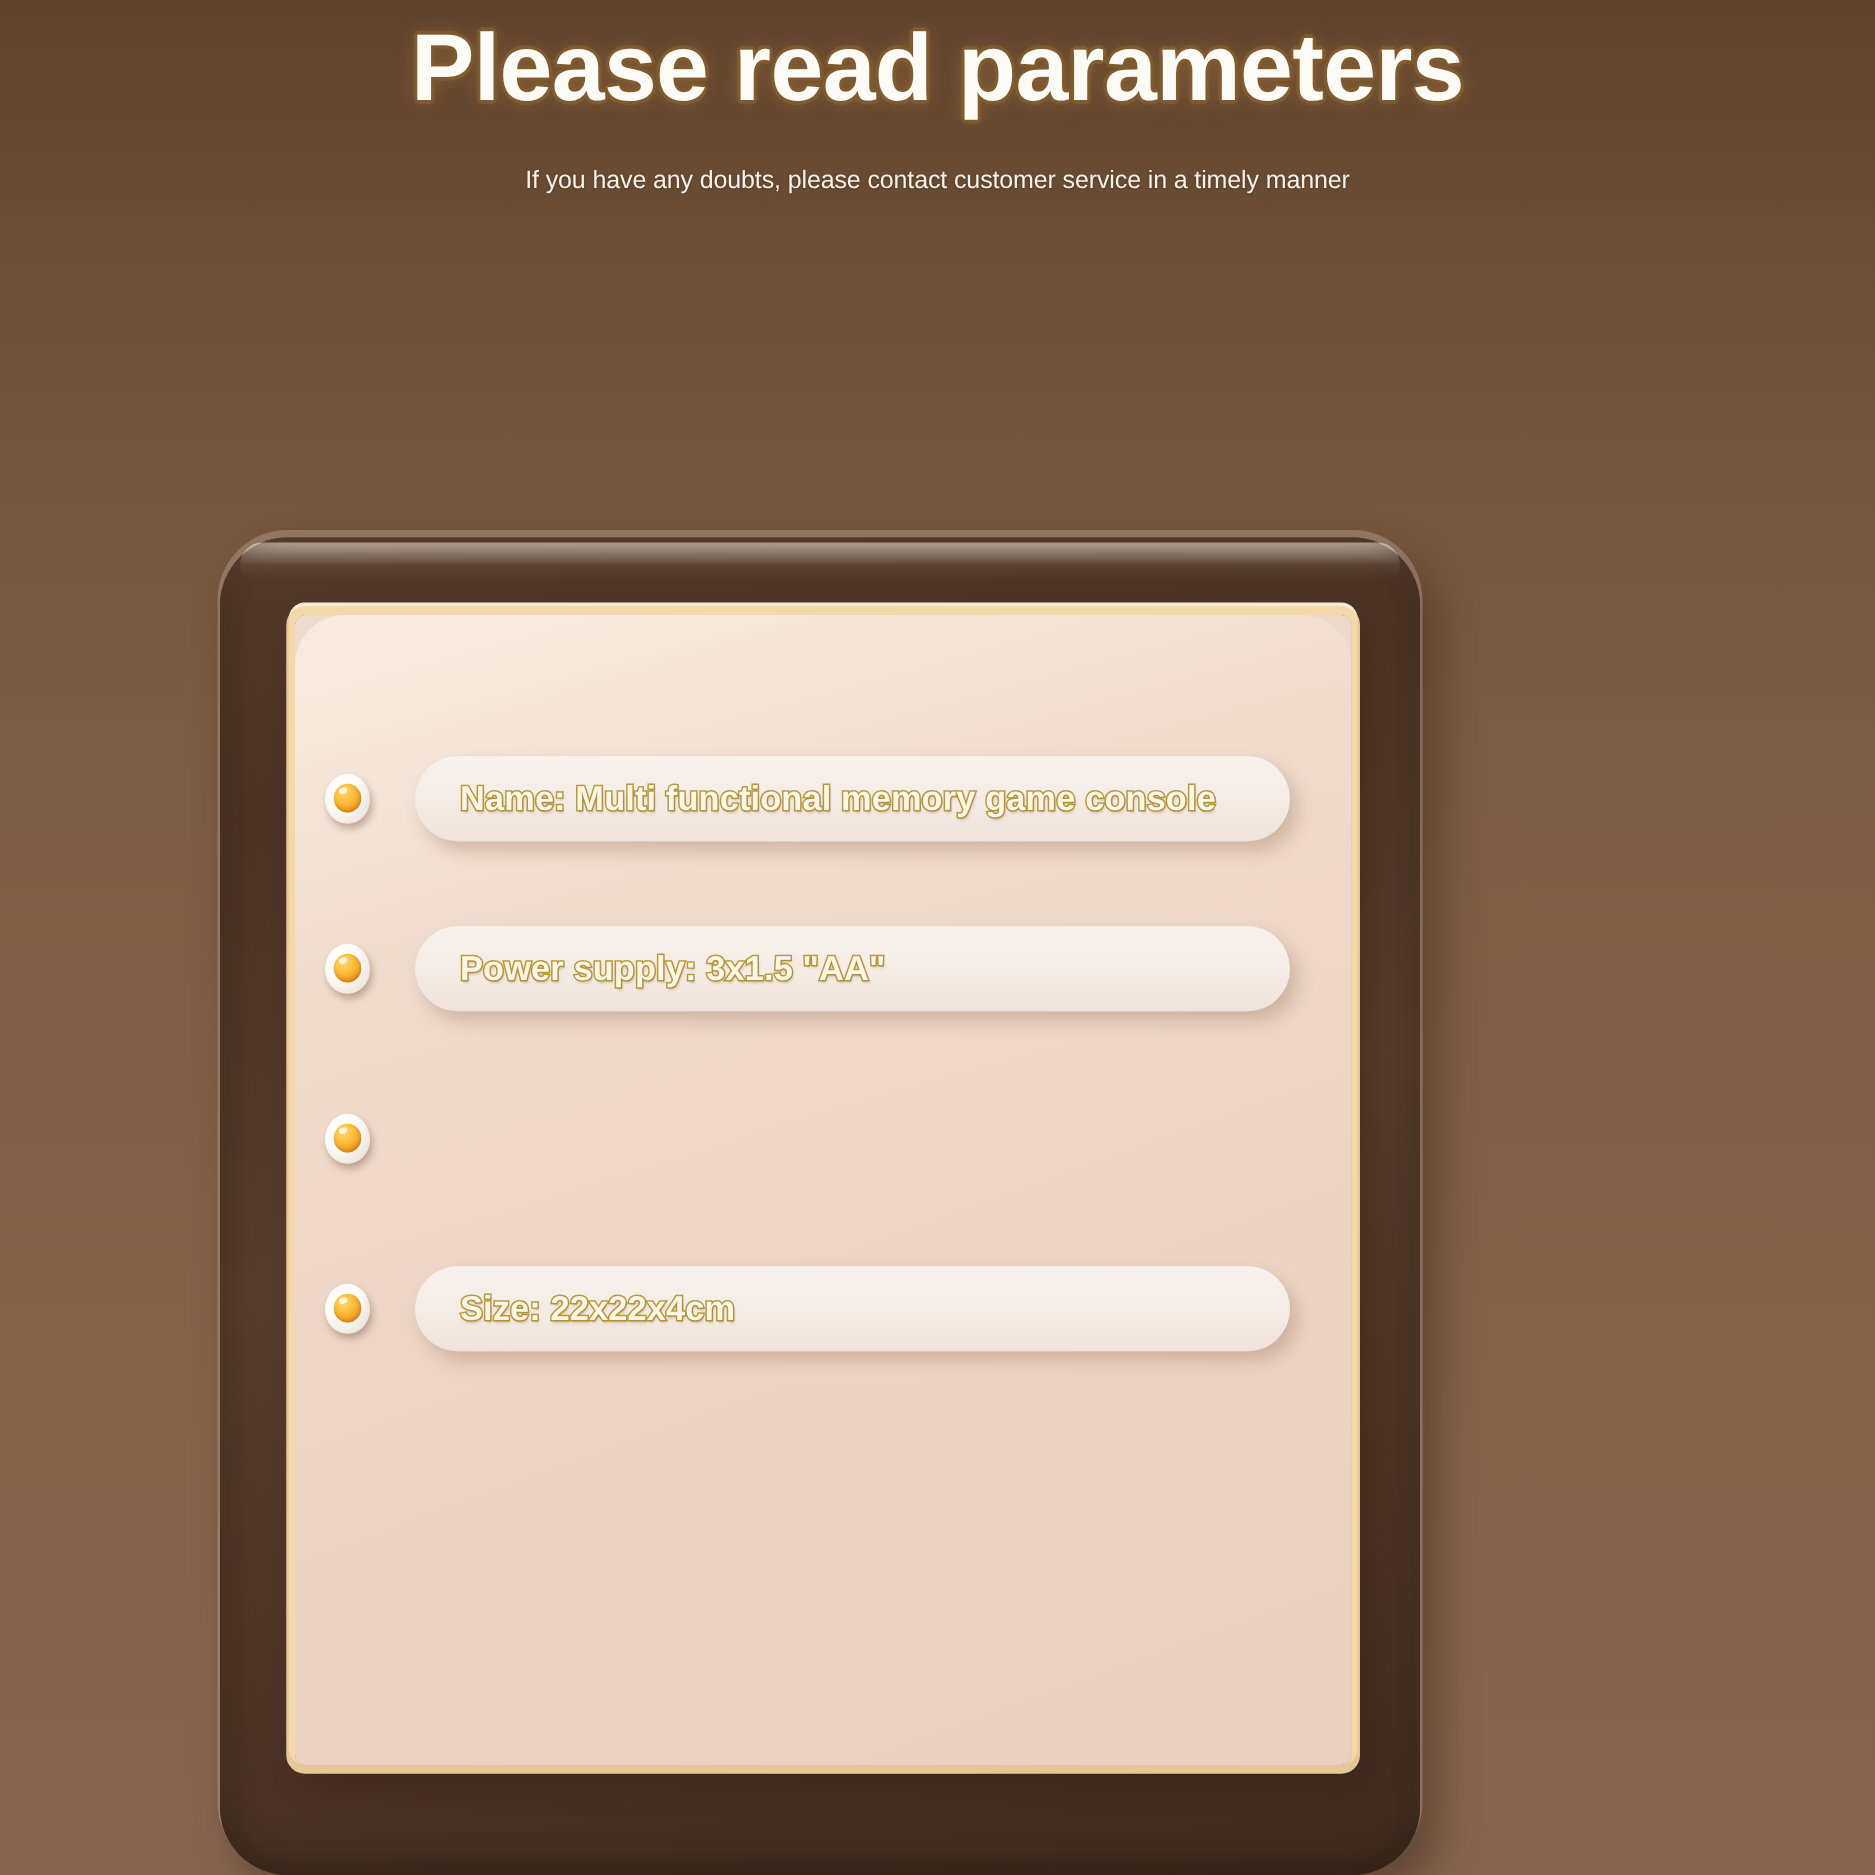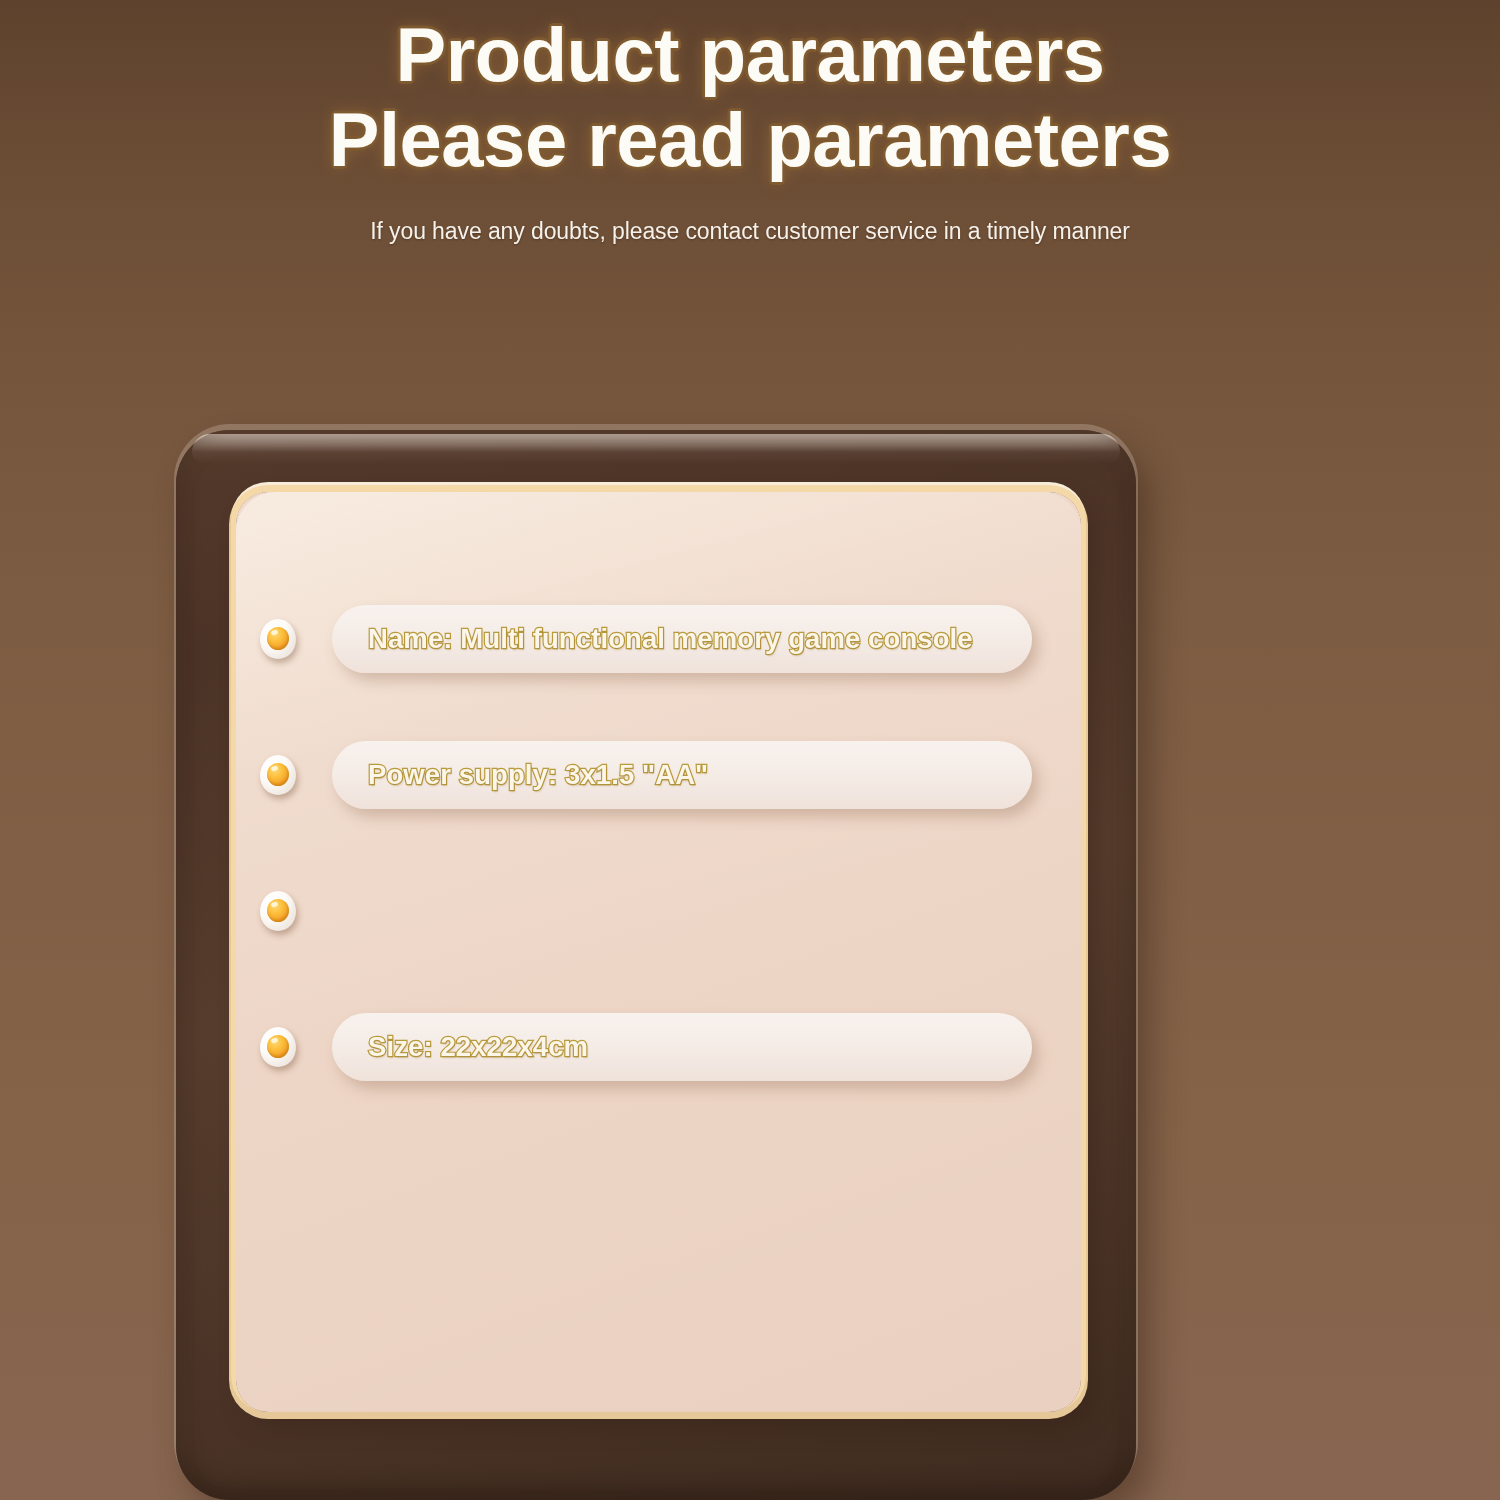--- a/index.html
+++ b/index.html
@@ -57,21 +57,21 @@
        0 3px 0 #7d5a31,
        0 -3px 0 #7d5a31,
        3px 0 0 #7d5a31,
       -3px 0 0 #7d5a31,
        0 0 16px rgba(150,104,56,0.85);
     white-space: nowrap;
   }
 
   .subtitle {
     margin-top: 36px;
-    font-size: 23px;
+    font-size: 20px;
     color: #f6f1ea;
     font-weight: normal;
     letter-spacing: -0.1px;
     text-shadow: 0 1px 2px rgba(60,38,20,0.55);
     white-space: nowrap;
   }
 
   
   .frame {
     position: absolute;
@@ -108,21 +108,21 @@
     pointer-events: none;
   }
 
   
   .panel {
     position: absolute;
     left: 60px;
     top: 62px;
     width: 845px;
     height: 920px;
-    border-radius: 32px;
+    border-radius: 8px;
     background: linear-gradient(160deg, #efdbcd 0%, #eed7c8 35%, #ecd4c4 70%, #e9d0c0 100%);
     box-shadow:
       0 0 0 7px rgba(244,214,163,0.92),
       0 -5px 0 5px rgba(255,247,226,0.95),
       10px 12px 26px rgba(48,28,16,0.40);
   }
 
   .panel-gloss {
     position: absolute;
     left: 0;
@@ -215,21 +215,20 @@
     text-shadow: 1px 2px 2px rgba(160,125,60,0.35);
   }
 </style>
 </head>
 <body>
 
 <div id="page">
 
   <div class="header">
     <div class="title-block">
-      <div class="title-line">Product parameters</div>
       <div class="title-line">Please read parameters</div>
     </div>
     <div class="subtitle">If you have any doubts, please contact customer service in a timely manner</div>
   </div>
 
   <div class="frame">
     <div class="frame-topshine"></div>
 
     <div class="panel">
       <div class="panel-gloss"></div>

